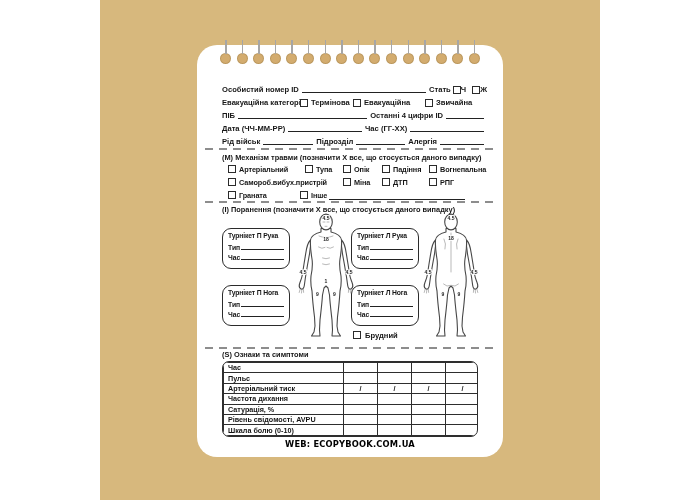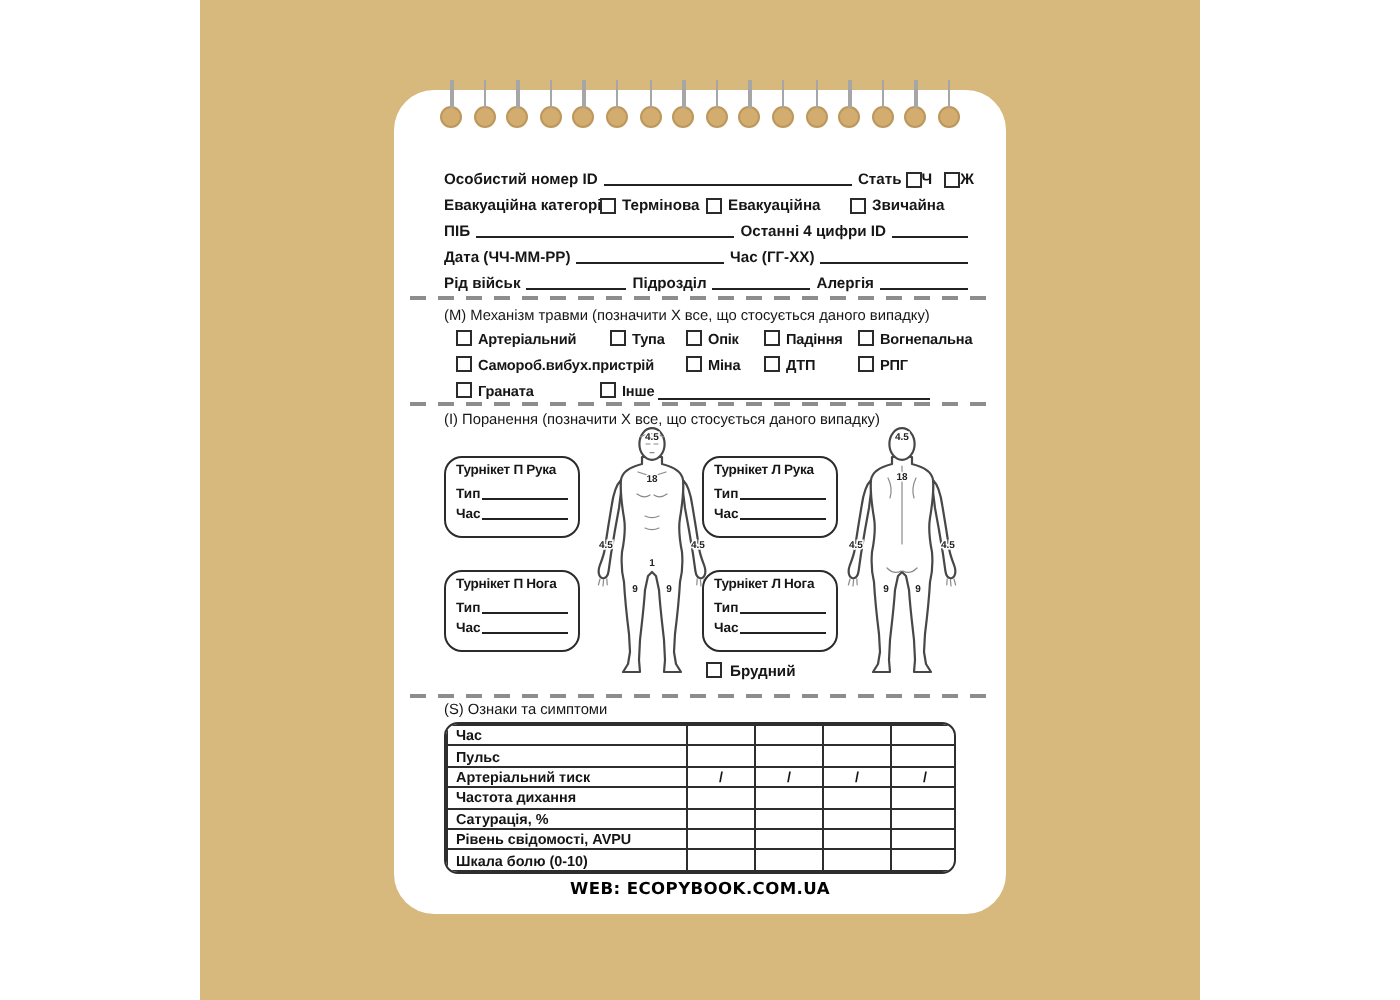--- a/index.html
+++ b/index.html
@@ -28,21 +28,21 @@
 
   .r1{top:39px;} .r3{top:65px;} .r4{top:78px;} .r5{top:91px;}
   .r2{top:52px;height:10px;position:absolute;left:25px;right:16px;font-size:7.6px;font-weight:700;}
   .pos{position:absolute;top:0;display:flex;align-items:flex-end;height:10px;white-space:nowrap;}
   .pos .cb{margin-right:3px;}
 
   .dash{position:absolute;left:8px;right:8px;height:2.4px;
     background:repeating-linear-gradient(90deg,#8d8d8d 0 8px,transparent 8px 14px);}
   .dash1{top:103px;} .dash2{top:156px;} .dash3{top:302px;}
 
-  .sect{position:absolute;left:25px;right:16px;font-size:7.4px;font-weight:400;white-space:nowrap;}
+  .sect{position:absolute;left:25px;right:16px;font-size:7.4px;font-weight:700;white-space:nowrap;}
   .mhead{top:108px;} .ihead{top:160px;} .shead{top:305px;}
 
   .mrow{position:absolute;left:25px;right:16px;height:11px;font-size:7.3px;font-weight:700;letter-spacing:-.1px;}
   .m1{top:120px;} .m2{top:133px;} .m3{top:146px;}
   .mitem{position:absolute;top:0;display:flex;align-items:center;white-space:nowrap;}
   .mitem .cb{margin-right:3px;align-self:center;}
   .mline{display:inline-block;width:136px;border-bottom:1px solid #222;height:8px;margin-left:2px;}
 
   .tqbox{position:absolute;width:68px;height:41px;border:1.4px solid #2b2b2b;border-radius:9px;background:#fff;box-sizing:border-box;padding:3px 5px 0 5px;}
   .tq1{left:25px;top:183px;} .tq2{left:154px;top:183px;} .tq3{left:25px;top:240px;} .tq4{left:154px;top:240px;}

